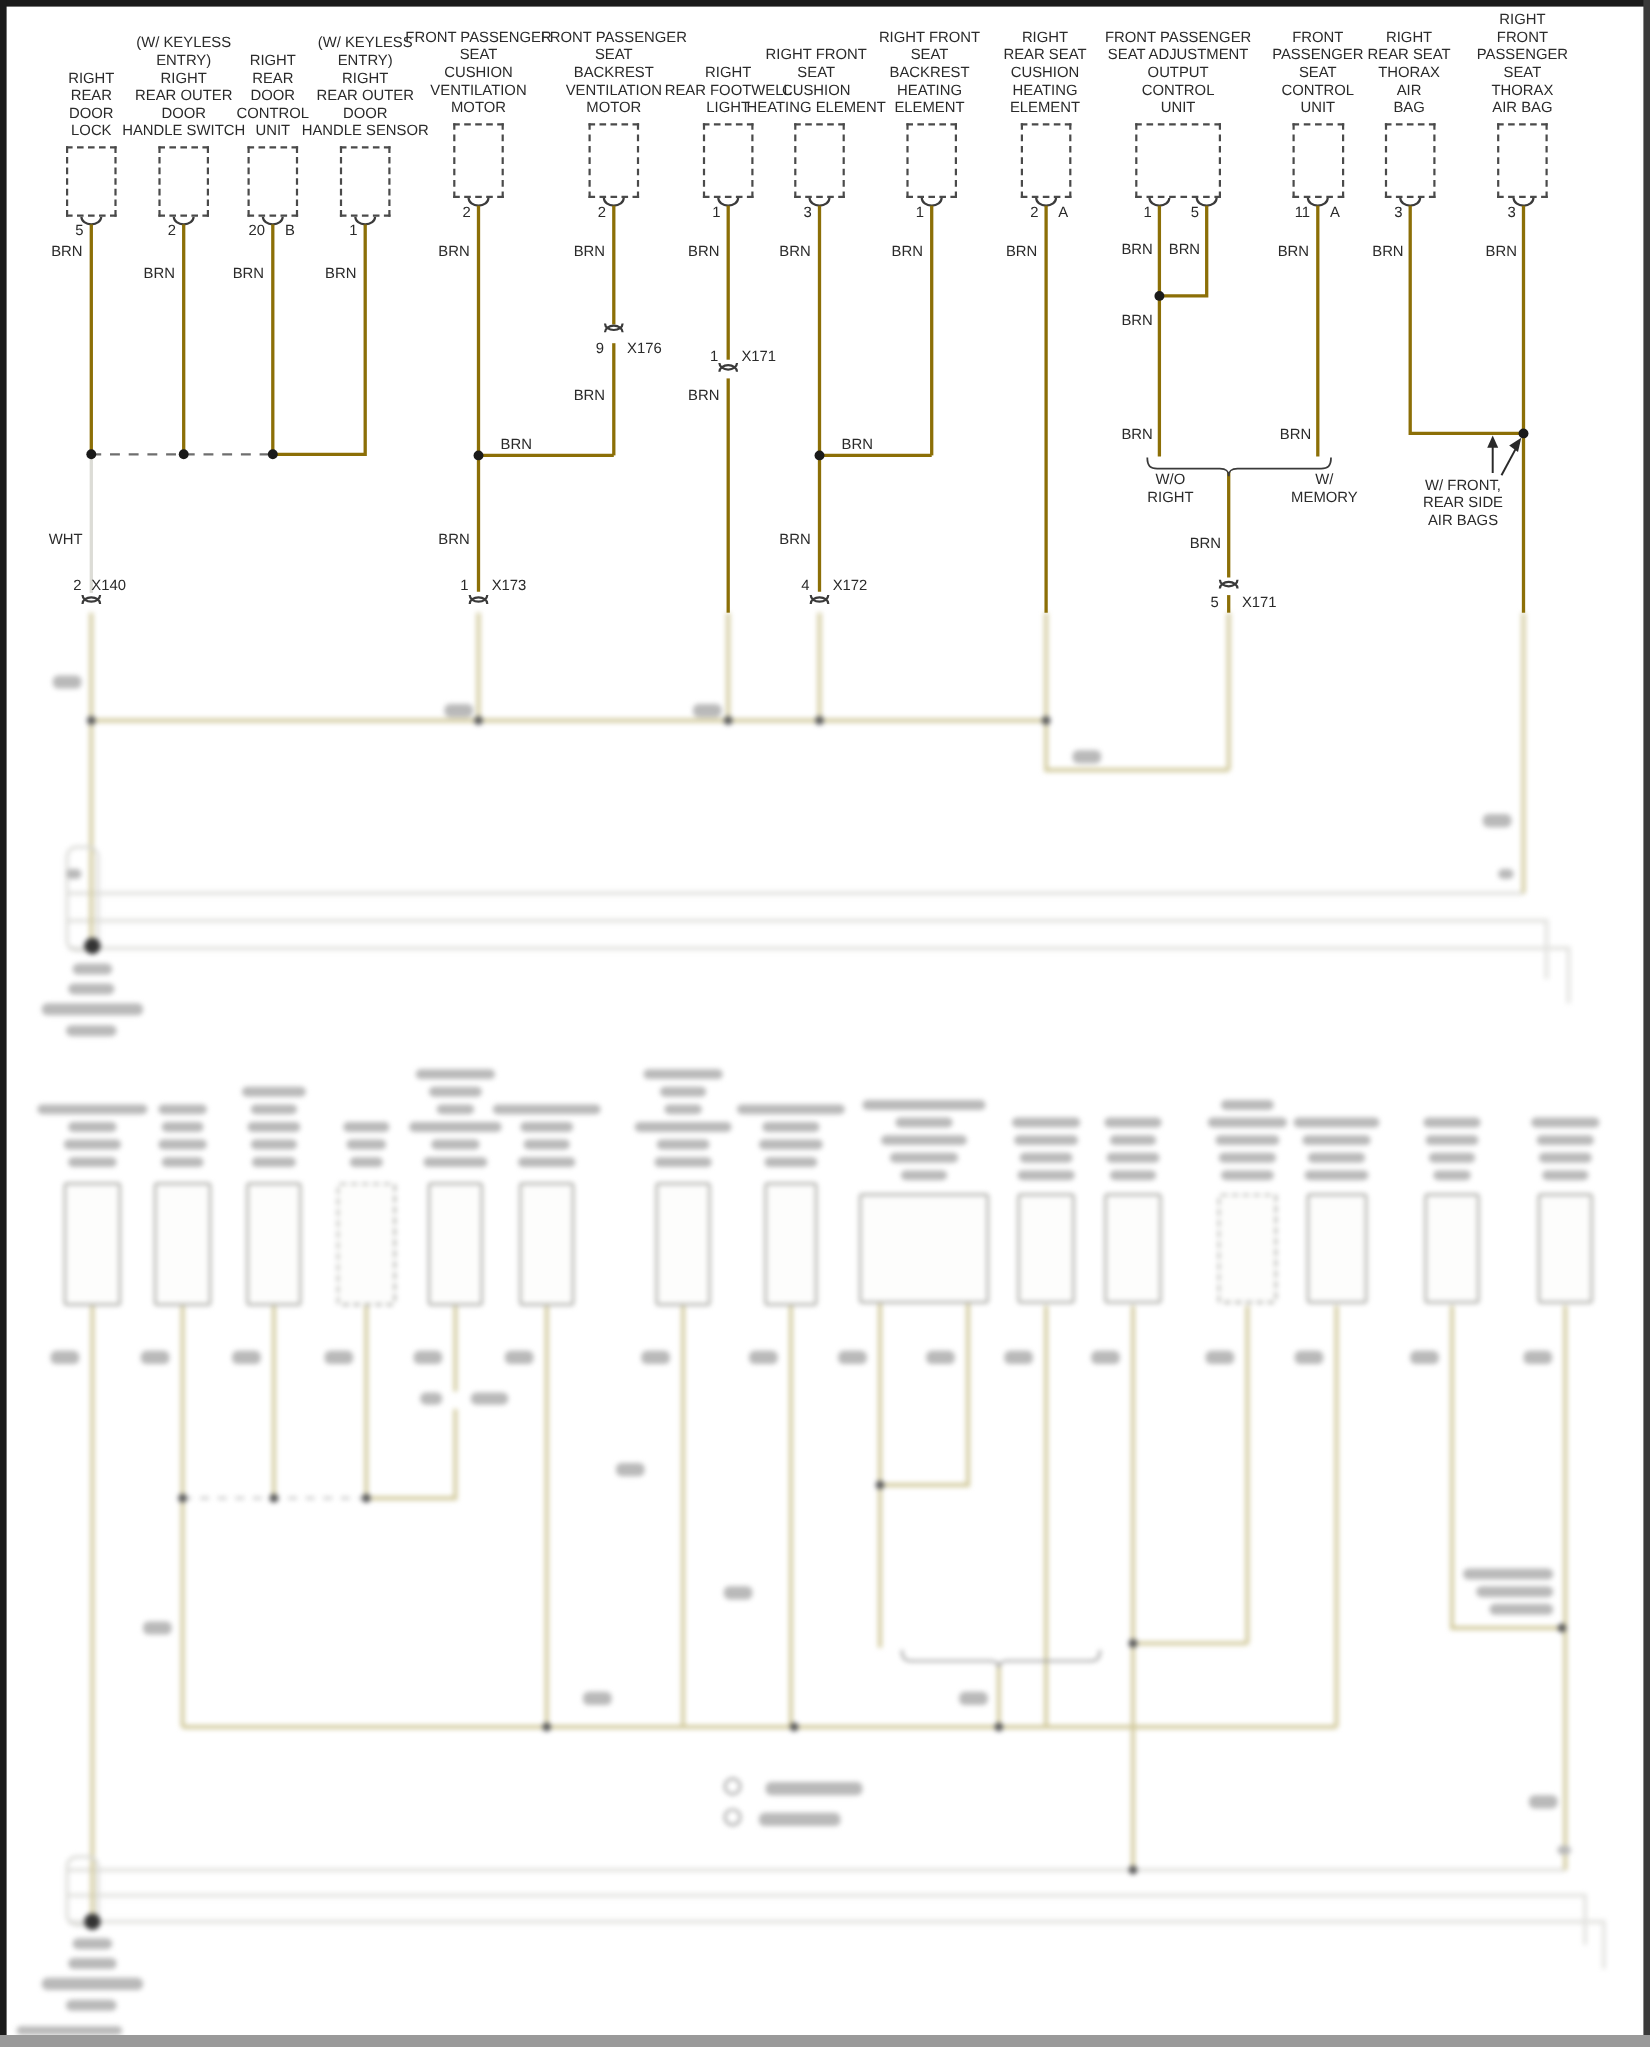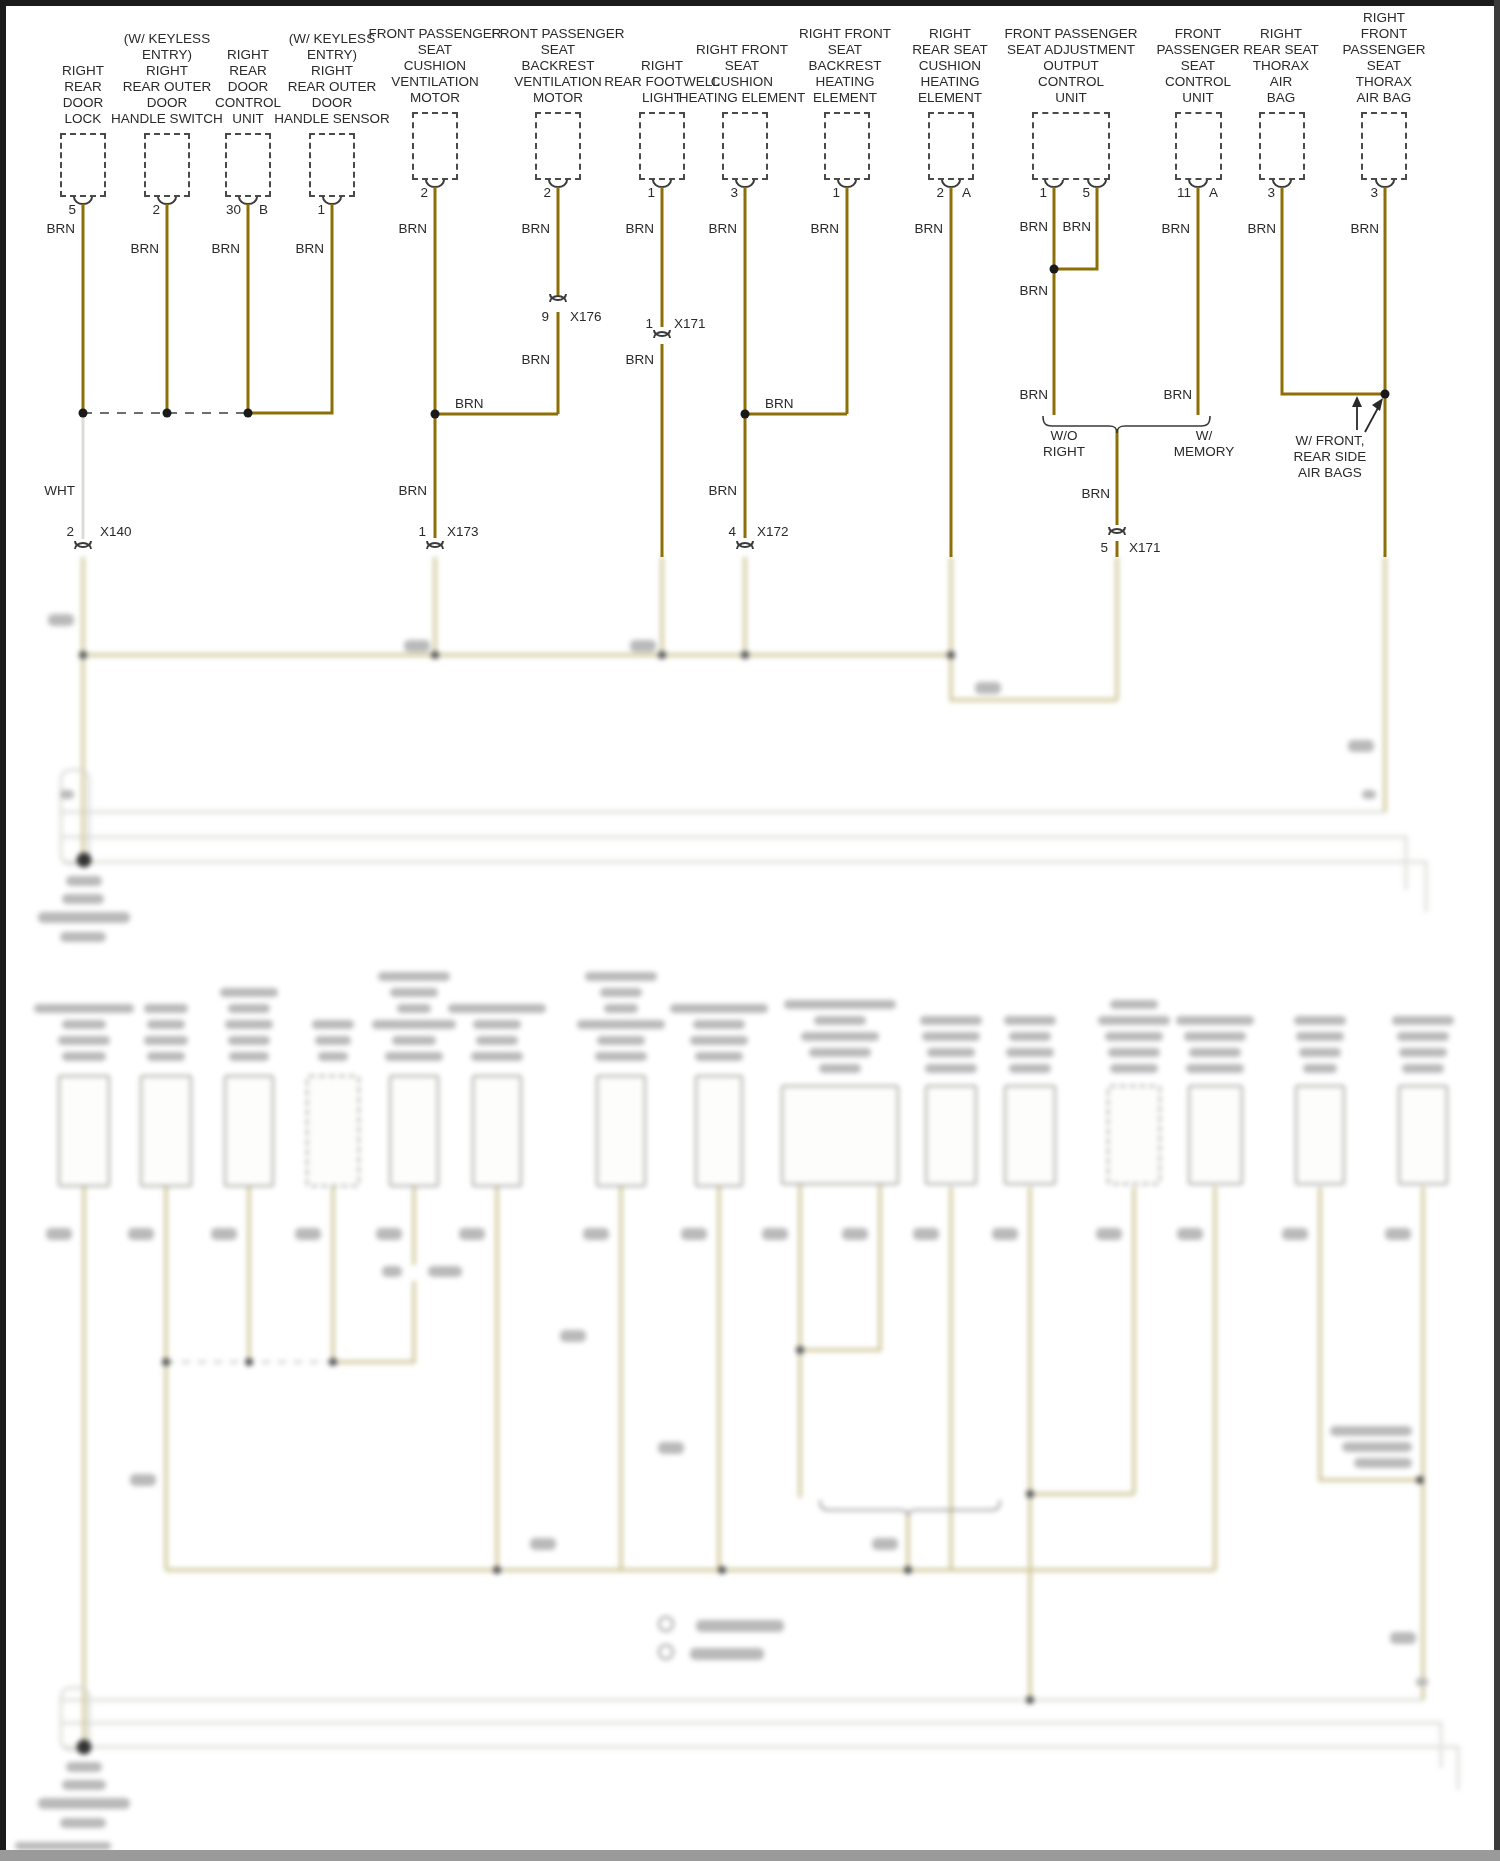--- a/index.html
+++ b/index.html
@@ -298,21 +298,21 @@
 DOOR
 HANDLE SWITCH</div>
       <div class="box" style="left:144px;top:133px;width:42px;height:60px"></div>
       <div class="txt r" style="left:160px;top:202px">2</div>
       <div class="comp-label" style="left:248px;top:47px">RIGHT
 REAR
 DOOR
 CONTROL
 UNIT</div>
       <div class="box" style="left:225px;top:133px;width:42px;height:60px"></div>
-      <div class="txt r" style="left:241px;top:202px">30</div>
+      <div class="txt r" style="left:241px;top:202px">20</div>
       <div class="txt" style="left:259px;top:202px">B</div>
       <div class="comp-label" style="left:332px;top:31px">(W/ KEYLESS
 ENTRY)
 RIGHT
 REAR OUTER
 DOOR
 HANDLE SENSOR</div>
       <div class="box" style="left:309px;top:133px;width:42px;height:60px"></div>
       <div class="txt r" style="left:325px;top:202px">1</div>
       <div class="comp-label" style="left:435px;top:26px">FRONT PASSENGER
@@ -380,21 +380,21 @@
       <div class="txt r" style="left:1275px;top:185px">3</div>
       <div class="comp-label" style="left:1384px;top:10px">RIGHT
 FRONT
 PASSENGER
 SEAT
 THORAX
 AIR BAG</div>
       <div class="box" style="left:1361px;top:112px;width:42px;height:64px"></div>
       <div class="txt r" style="left:1378px;top:185px">3</div>
       <div class="txt r" style="left:74px;top:524px">2</div>
-      <div class="txt" style="left:100px;top:524px">X140</div>
+      <div class="txt" style="left:83px;top:524px">X140</div>
       <div class="txt r" style="left:426px;top:524px">1</div>
       <div class="txt" style="left:447px;top:524px">X173</div>
       <div class="txt r" style="left:736px;top:524px">4</div>
       <div class="txt" style="left:757px;top:524px">X172</div>
       <div class="txt r" style="left:549px;top:309px">9</div>
       <div class="txt" style="left:570px;top:309px">X176</div>
       <div class="txt r" style="left:653px;top:316px">1</div>
       <div class="txt" style="left:674px;top:316px">X171</div>
       <div class="txt r" style="left:1108px;top:540px">5</div>
       <div class="txt" style="left:1129px;top:540px">X171</div>

